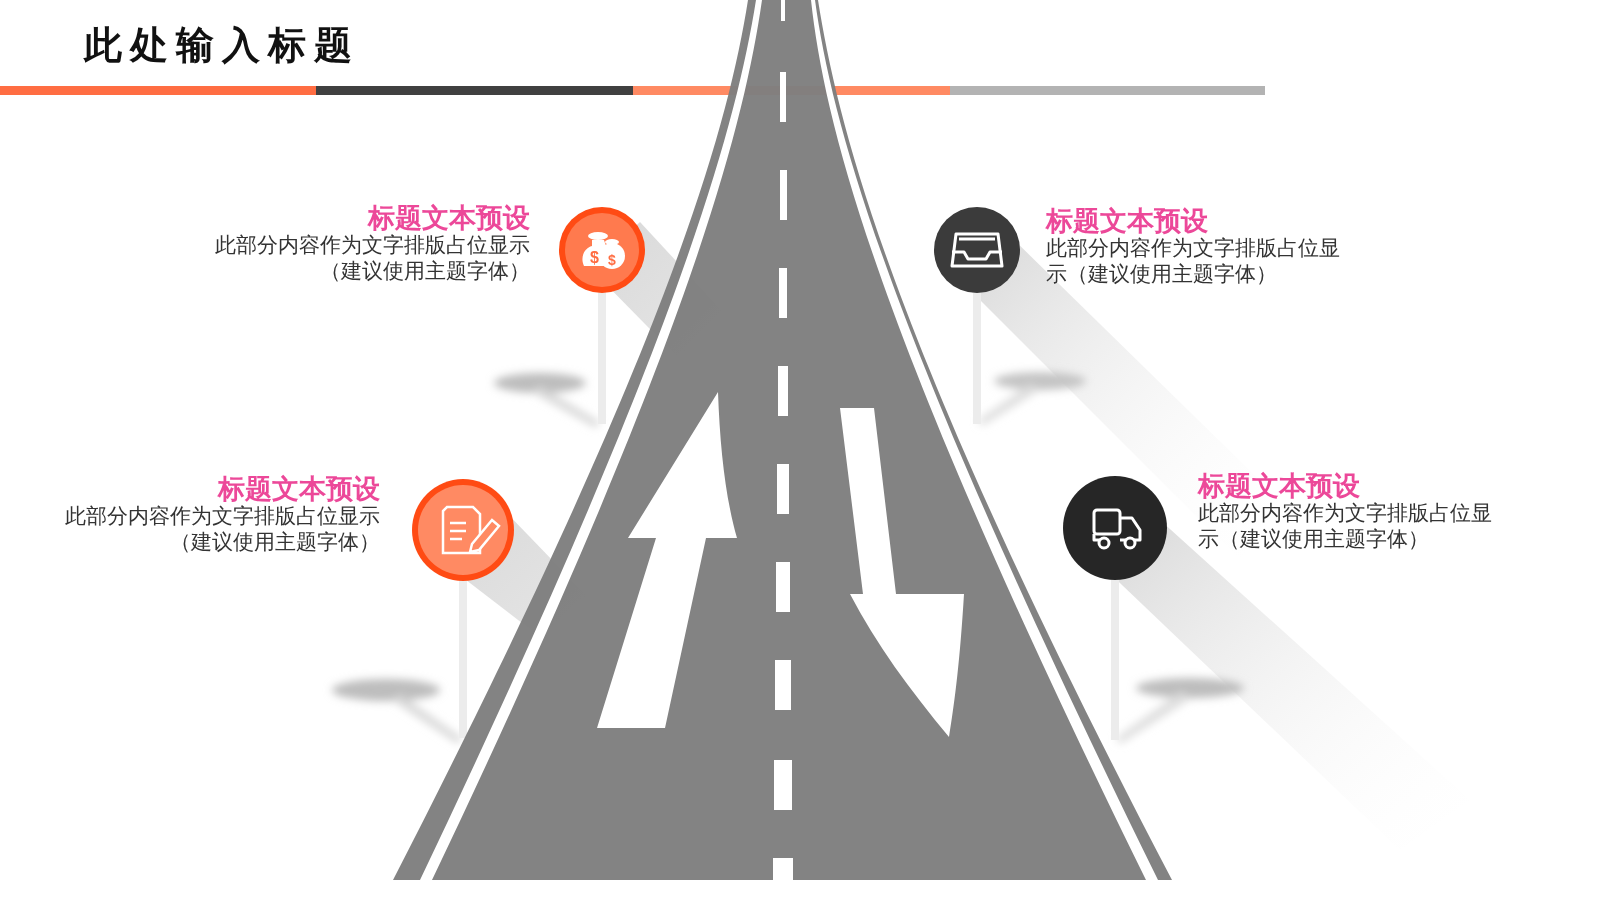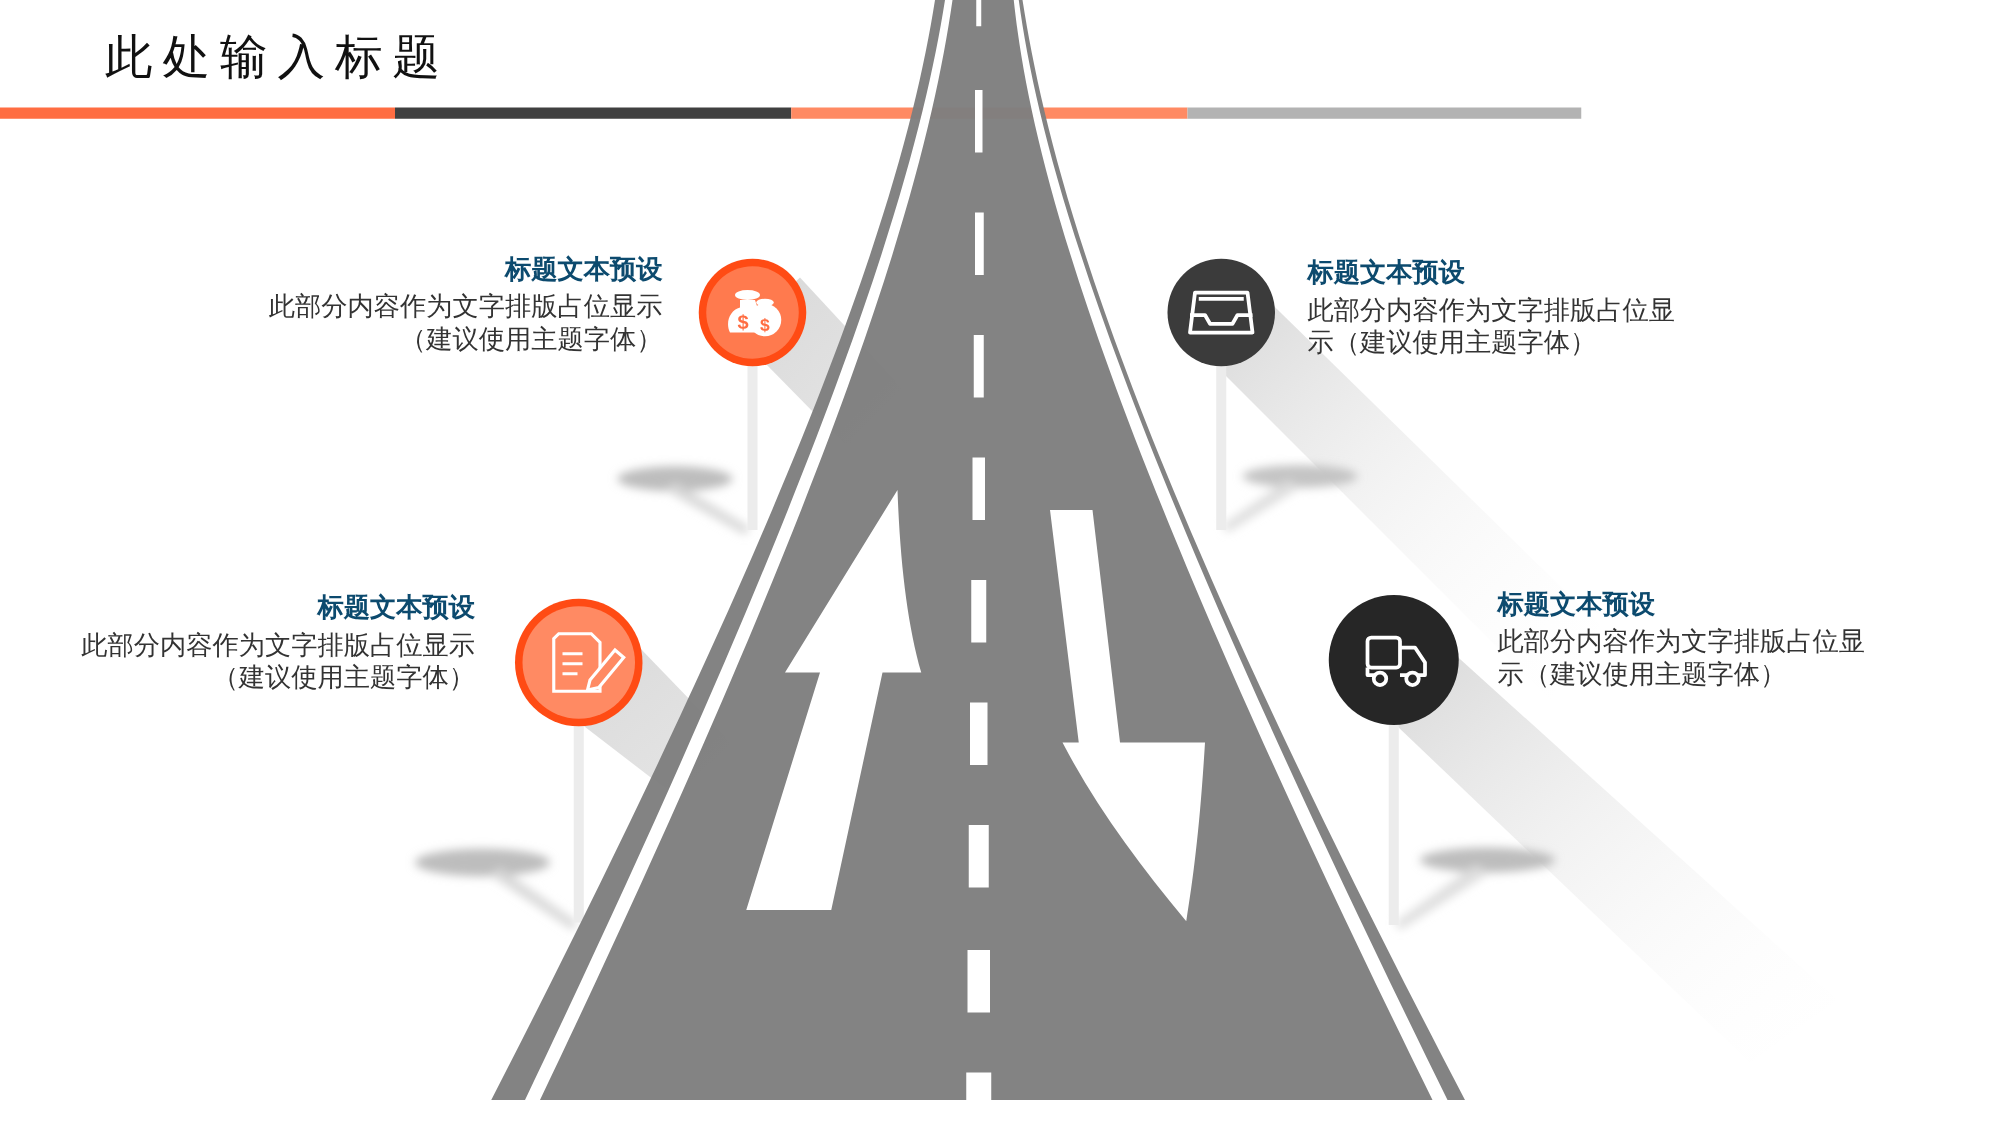--- a/index.html
+++ b/index.html
@@ -3,28 +3,28 @@
   <meta charset="utf-8">
   <style>
     html, body { margin: 0; padding: 0; }
     body {
       width: 1600px; height: 900px; position: relative; overflow: hidden;
       background: #ffffff;
       font-family: "DejaVu Sans", "Liberation Sans", sans-serif;
     }
     .title {
       position: absolute; left: 84px; top: 20px;
-      font-size: 38px; font-weight: normal; color: #111;
+      font-size: 38px; font-weight: bold; color: #111;
       letter-spacing: 8px; line-height: 50px;
     }
     .bar { position: absolute; top: 86px; height: 9px; }
     #scene { position: absolute; left: 0; top: 0; }
     .item { position: absolute; }
     .item .h {
-      font-size: 21px; font-weight: bold; color: #0c4a6e; line-height: 28px; white-space: nowrap; font-family: Liberation Mono, monospace;
+      font-size: 27px; font-weight: bold; color: #ec4899; line-height: 28px; white-space: nowrap;
     }
     .item .d {
       font-size: 21px; color: #333; line-height: 26px; white-space: nowrap;
     }
     .item.right-align { text-align: right; }
     .item.left-align { text-align: left; }
   </style>
 </head>
 <body>
 

